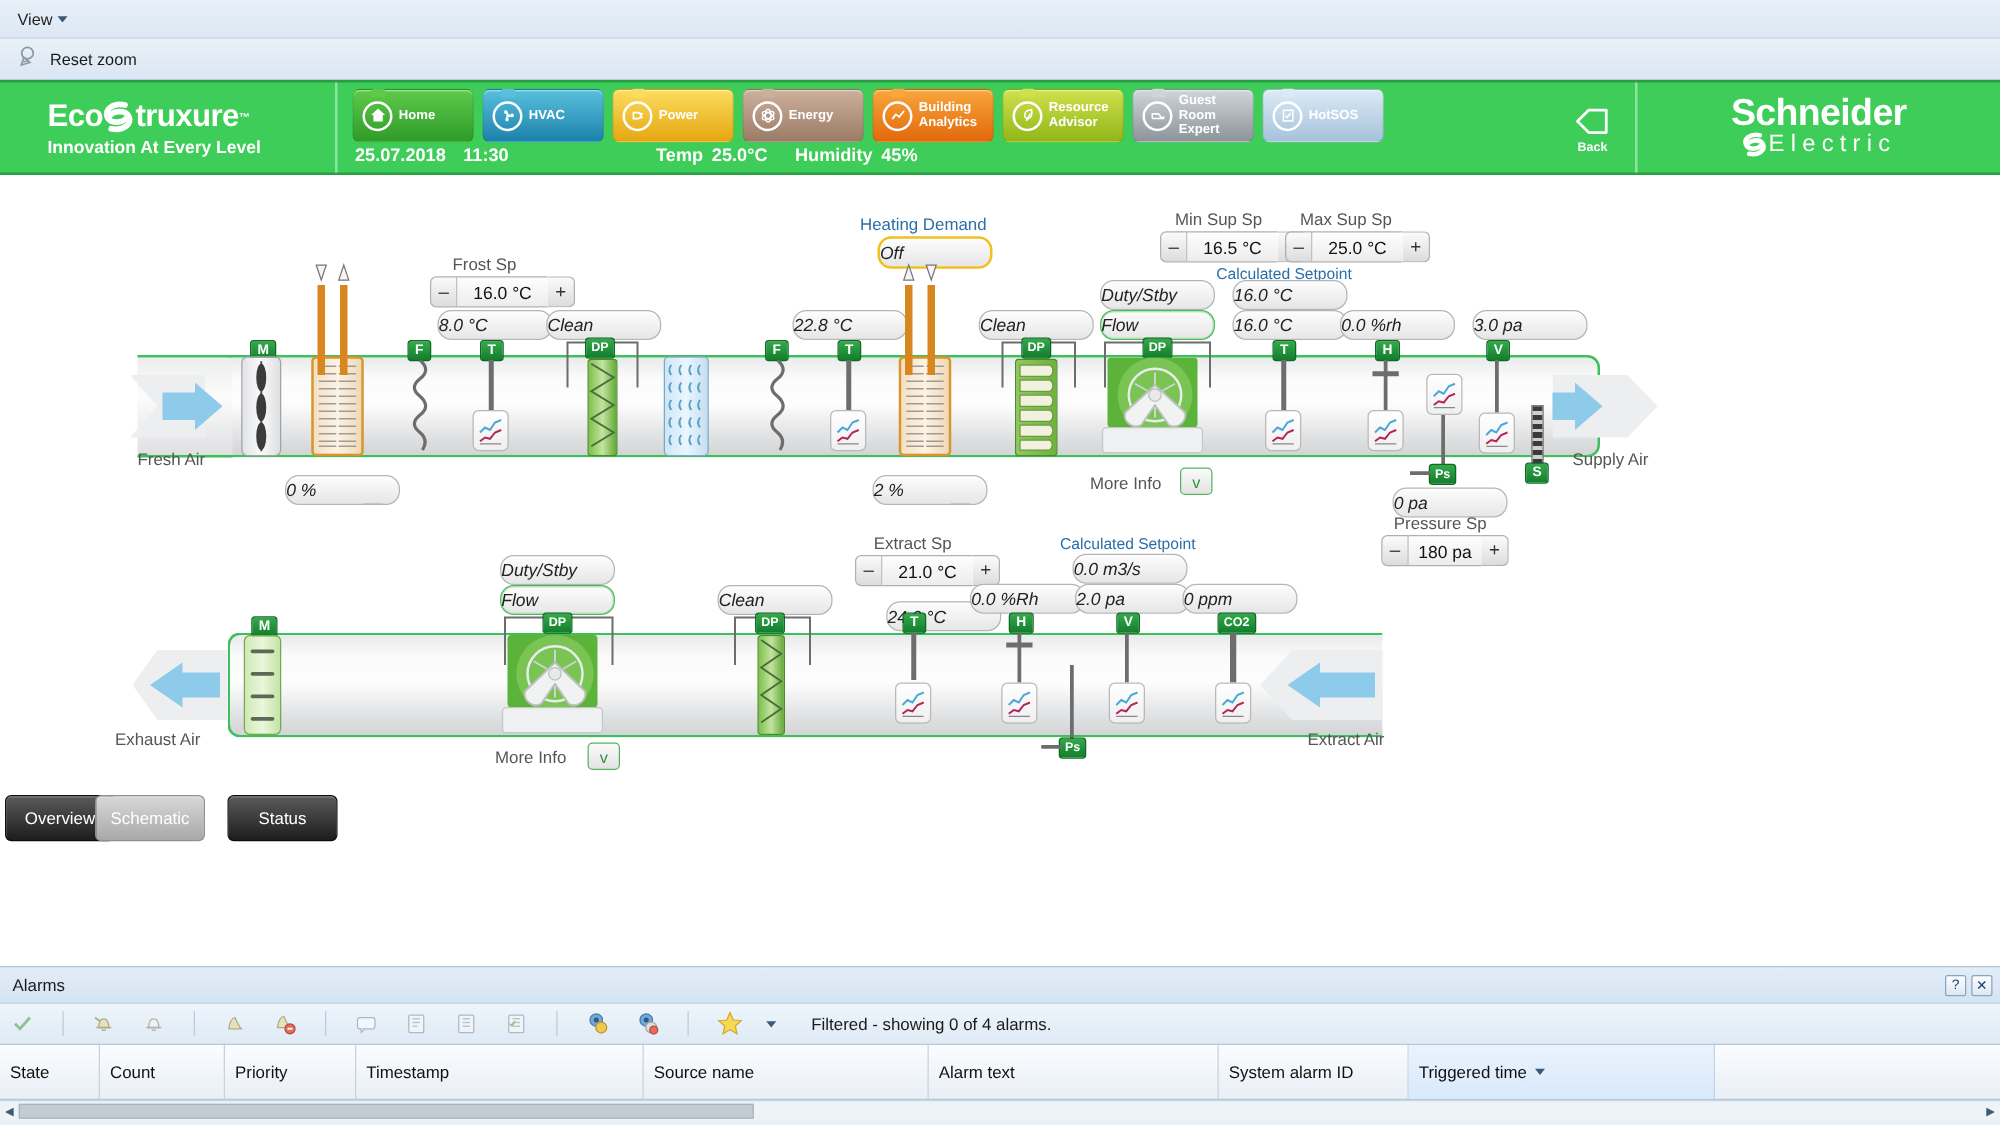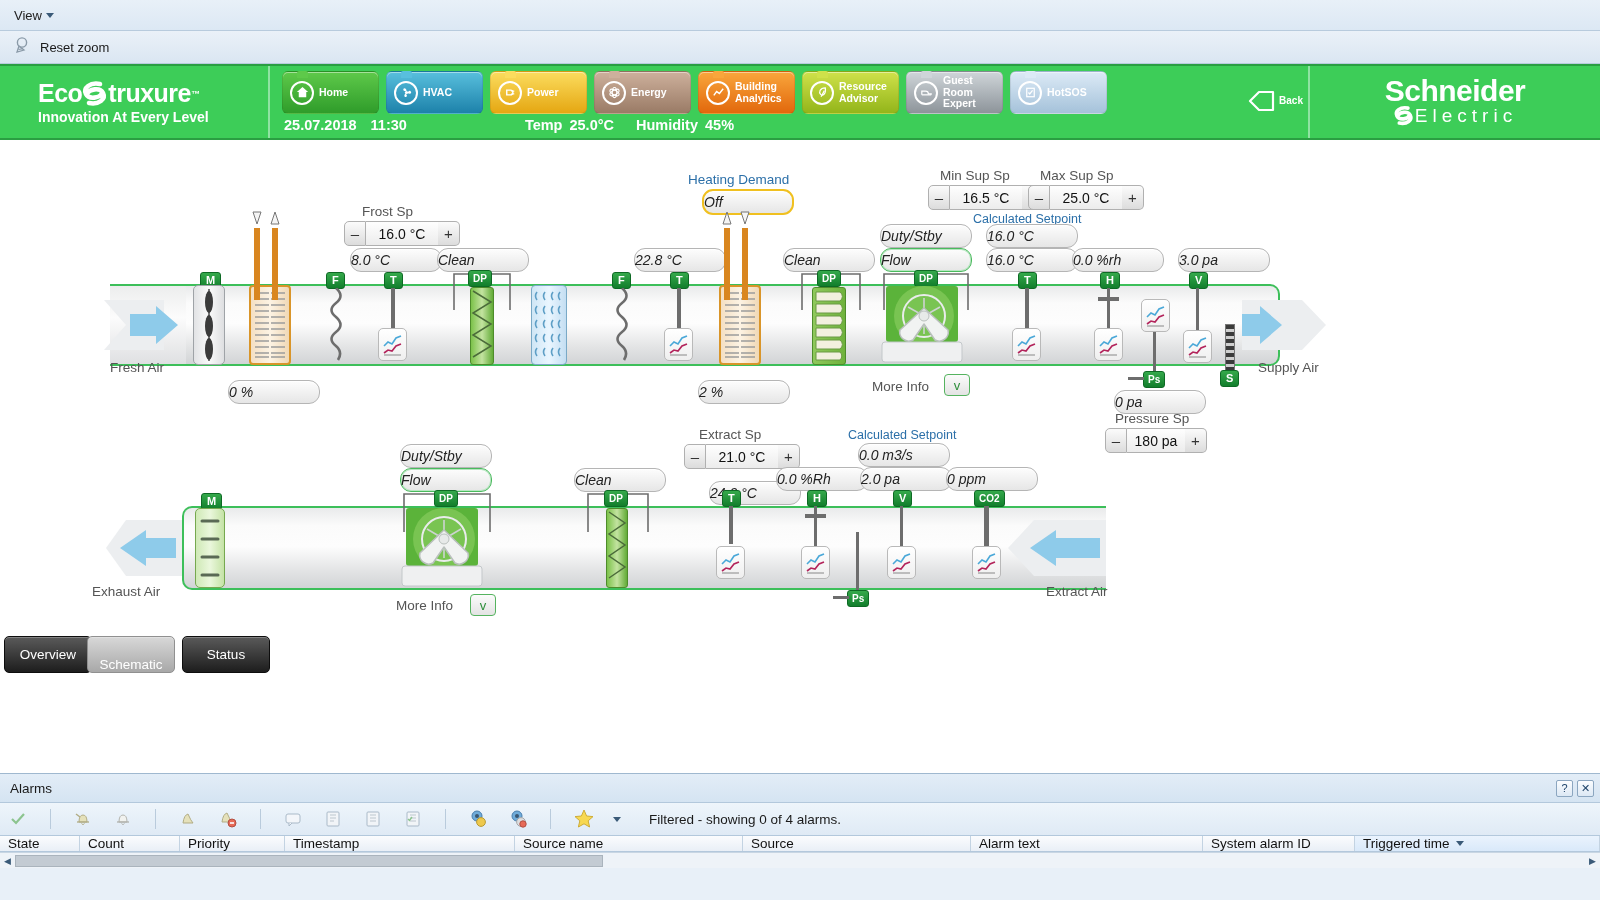--- a/index.html
+++ b/index.html
@@ -67,21 +67,21 @@
     border:1px solid rgba(0,0,0,.08);
   }
   .nav-tab .nub{position:absolute;top:-1px;left:14px;width:11px;height:7px;background:inherit;border-radius:2px 2px 0 0;}
   .nav-tab .ic{width:24px;height:24px;border-radius:50%;border:2px solid #fff;display:flex;align-items:center;justify-content:center;flex:0 0 auto;font-size:12px;}
   #status-line{ position:absolute;bottom:5px;left:14px;display:flex;align-items:baseline;color:#fff;font-weight:bold;font-size:14.5px;gap:0; }
   #status-line .datetime{letter-spacing:0;}
   #status-line .sp1{display:inline-block;width:118px;}
   #status-line .lbl{margin-right:7px;}
   #status-line .val{margin-right:22px;}
 
-  #back-block{width:70px;display:flex;align-items:center;justify-content:center;color:#fff;border-right:2px solid #8fe3a2;}
+  #back-block{width:70px;display:flex;flex-direction:column;align-items:center;justify-content:center;color:#fff;border-right:2px solid #8fe3a2;}
   #back-block .lbl{font-size:10px;font-weight:bold;margin-top:-4px;}
   #se-logo{width:290px;display:flex;align-items:center;justify-content:center;flex-direction:column;color:#fff;}
   #se-logo .l1{font-size:30px;font-weight:bold;letter-spacing:-0.5px;line-height:28px;}
   #se-logo .l2{font-size:19px;letter-spacing:5px;line-height:20px;display:flex;align-items:center;}
 
   
   #canvas { position:absolute; top:142px; left:0; width:1600px; height:630px; background:#fff; }
   .lbl-blue{color:#2b6fa8;font-size:13.5px;}
   .lbl-grey{color:#555;font-size:13.5px;}
 
@@ -159,21 +159,21 @@
   #alarms-title .spacer{flex:1;}
   .sqbtn{width:17px;height:17px;border:1px solid #8ba6c0;background:linear-gradient(#fbfdff,#dce8f4);
          display:flex;align-items:center;justify-content:center;font-size:11px;color:#20456b;margin-left:4px;cursor:pointer;border-radius:2px;}
   #alarms-toolbar{
     height:33px;background:linear-gradient(#eef5fb,#dfeaf5);border-bottom:1px solid #b3c8dc;
     display:flex;align-items:center;padding-left:6px;gap:16px;font-size:13.5px;color:#1a1a1a;
   }
   .tb-ico{width:24px;height:24px;display:flex;align-items:center;justify-content:center;opacity:.85;}
   .tb-sep{width:1px;height:20px;background:#b9cbdc;margin:0 4px;}
   #alarms-header{
-    height:16px;display:flex;background:linear-gradient(#fbfcfe,#e9eff6);
+    height:44px;display:flex;background:linear-gradient(#fbfcfe,#e9eff6);
     border-bottom:1px solid #b3c8dc;font-size:13.5px;color:#111;
   }
   #alarms-header .col{
     padding:5px 8px;border-right:1px solid #c3d3e2;white-space:nowrap;overflow:hidden;
     display:flex;align-items:center;gap:6px;
   }
   #alarms-header .col.sorted{background:linear-gradient(#eaf3fd,#d9e9fa);}
   #alarms-scroll{
     height:16px;background:#eef3f8;display:flex;align-items:center;justify-content:space-between;
     border-top:1px solid #c8d6e3;
@@ -733,21 +733,21 @@
     </svg>
   </div>
 
   <div style="position:absolute;left:856px;top:390px;width:3px;height:62px;background:#6d6d6d;"></div>
   <div class="tag sm" style="position:absolute;left:847px;top:448px;">Ps</div>
   <div style="position:absolute;left:833px;top:454px;width:16px;height:3px;background:#6d6d6d;"></div>
 
   <div class="dtab" style="position:absolute;left:4px;top:494px;">
     <span>Overview</span>
   </div>
-  <div class="dtab light" style="position:absolute;left:87px;top:494px;align-items:flex-end;">
+  <div class="dtab light" style="position:absolute;left:76px;top:494px;">
     <span>Schematic</span>
   </div>
   <div class="dtab" style="position:absolute;left:182px;top:494px;">
     <span>Status</span>
   </div>
 </div>
 
 <div id="alarms">
   <div id="alarms-title">
     <span>Alarms</span>
@@ -852,23 +852,20 @@
     </div>
     <div class="col" style="width:105px;">
       <span>Priority</span>
     </div>
     <div class="col" style="width:230px;">
       <span>Timestamp</span>
     </div>
     <div class="col" style="width:228px;">
       <span>Source name</span>
     </div>
-    <div class="col" style="width:228px;">
-      <span>Source</span>
-    </div>
     <div class="col" style="width:232px;">
       <span>Alarm text</span>
     </div>
     <div class="col" style="width:152px;">
       <span>System alarm ID</span>
     </div>
     <div class="col sorted" style="width:245px;">
       <span>Triggered time</span>
       <span class="caret-down"></span>
     </div>

